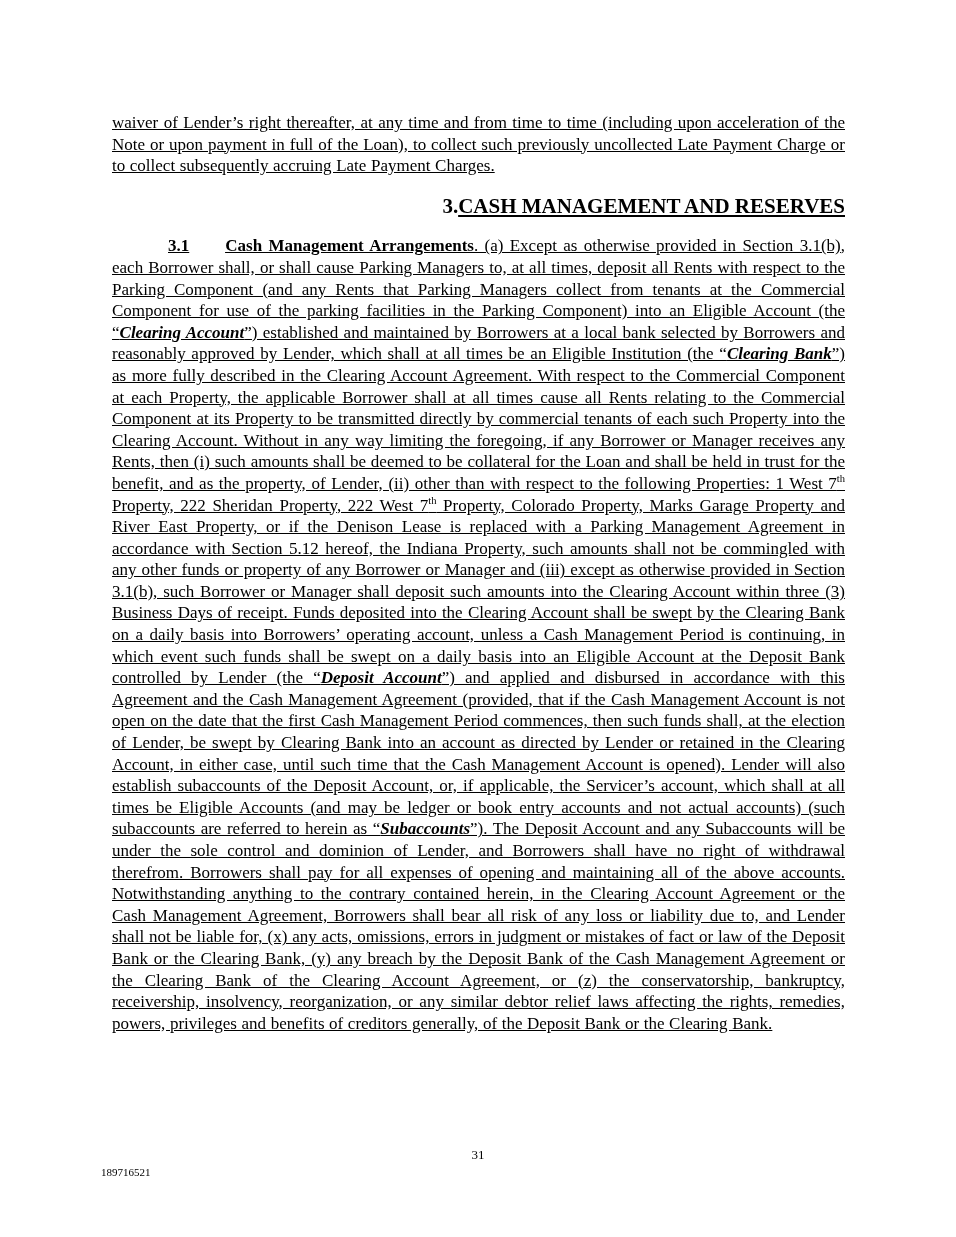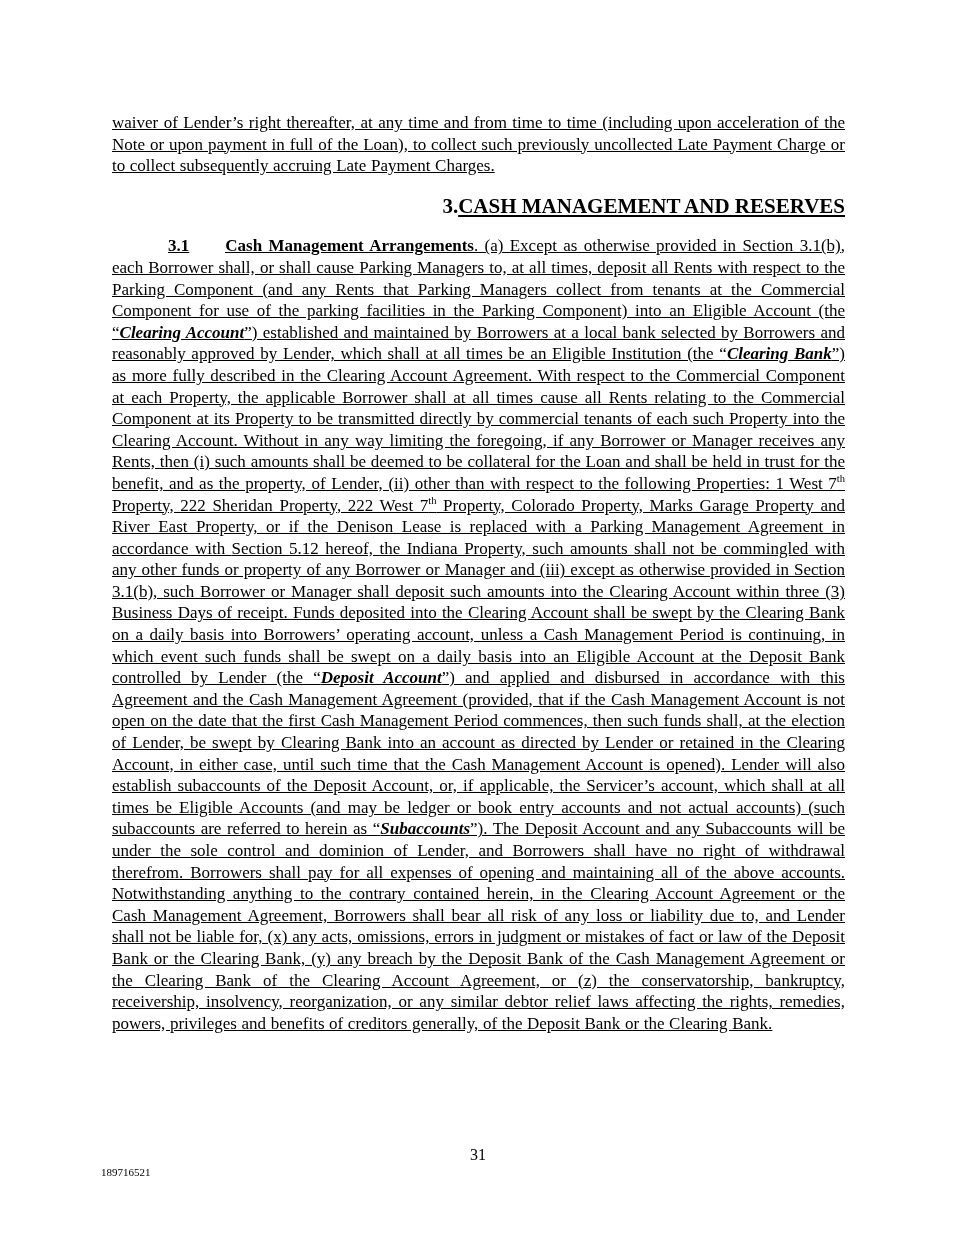--- a/index.html
+++ b/index.html
@@ -43,21 +43,21 @@
   .run-b { font-weight: bold; }
   .run-i { font-style: italic; }
   .run-u { text-decoration: underline; }
   sup { font-size: 0.62em; line-height: 0; vertical-align: super; }
   .page-number {
     position: absolute;
     top: 1146px;
     left: 0;
     width: 100%;
     text-align: center;
-    font-size: 16px;
+    font-size: 13px;
     line-height: 18px;
   }
   .footer-id {
     position: absolute;
     top: 1166px;
     left: 101px;
     font-size: 11px;
     line-height: 13px;
   }
 </style>

